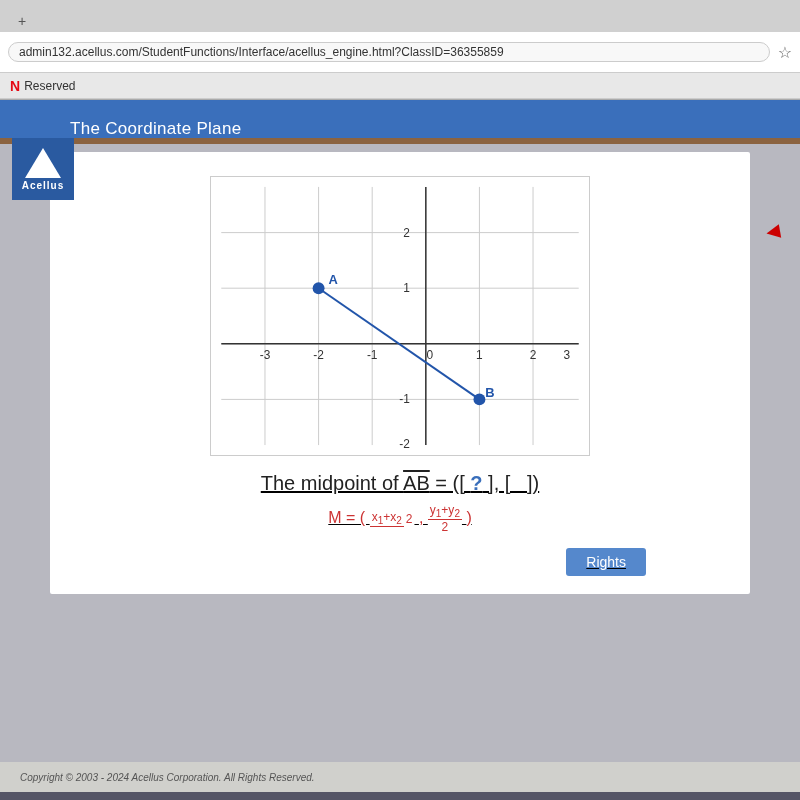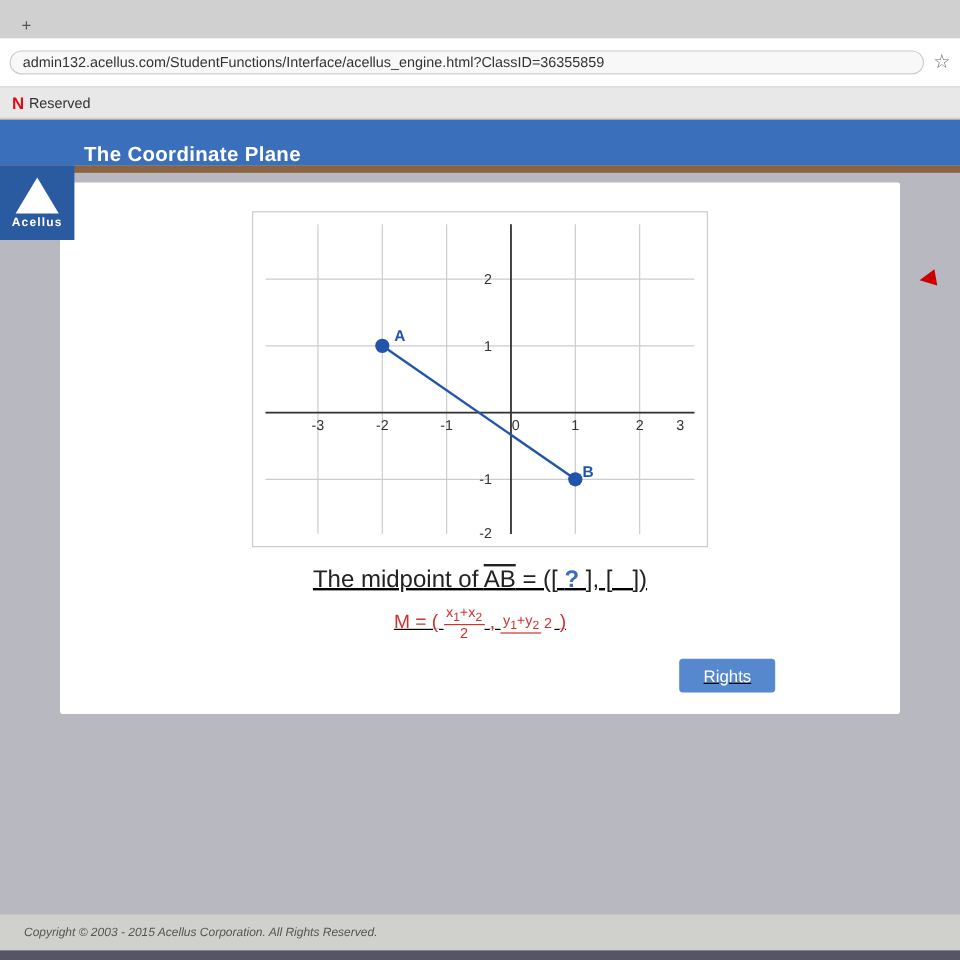--- a/index.html
+++ b/index.html
@@ -88,30 +88,30 @@
       background: #3a6fbb;
       width: 100%;
       height: 38px;
       display: flex;
       align-items: center;
       padding-left: 70px;
     }
     .header-title {
       color: white;
       font-size: 17px;
-      font-weight: bold;
+      font-weight: normal;
       letter-spacing: 0.3px;
       margin-top: 20px;
     }
 
     
     .acellus-logo {
       position: absolute;
       top: 38px;
-      left: 0;
+      left: 12px;
       width: 62px;
       height: 62px;
       background: #2a5aa0;
       display: flex;
       flex-direction: column;
       align-items: center;
       justify-content: center;
       z-index: 10;
     }
     .acellus-triangle {
@@ -351,44 +351,44 @@
     </div>
 
     <div class="question-area">
       <div class="midpoint-text">
         The midpoint of <span class="overline">AB</span> = ([ <span class="bracket-answer">?</span> ], [ &nbsp; ])
       </div>
 
       <div class="formula-text">
         M = (
         <span>
-          <span style="display:inline-flex;flex-direction:column;align-items:center;vertical-align:middle;font-size:12px;">
+          <span style="display:inline-flex;flex-direction:row;align-items:center;vertical-align:middle;font-size:12px;">
             <span style="border-bottom:1px solid #cc3333;padding:0 2px;">x<sub>1</sub>+x<sub>2</sub></span>
             <span style="padding:0 2px;">2</span>
           </span>
         </span>
         ,
         <span>
-          <span style="display:inline-flex;flex-direction:row;align-items:center;vertical-align:middle;font-size:12px;justify-content:flex-end;">
+          <span style="display:inline-flex;flex-direction:column;align-items:center;vertical-align:middle;font-size:12px;justify-content:flex-end;">
             <span style="border-bottom:1px solid #cc3333;padding:0 2px;">y<sub>1</sub>+y<sub>2</sub></span>
             <span style="padding:0 2px;">2</span>
           </span>
         </span>
         )
       </div>
 
       <div class="enter-btn-row">
         <button class="enter-button">Rights</button>
       </div>
     </div>
 
   </div>
 
   <div class="footer-bar">
-    <span class="footer-text">Copyright © 2003 - 2015 Acellus Corporation. All Rights Reserved.</span>
+    <span class="footer-text">Copyright © 2003 - 2024 Acellus Corporation. All Rights Reserved.</span>
   </div>
 
 </div>
 
 <div class="taskbar">
   <div class="taskbar-icon ti-dark">▶</div>
   <div class="taskbar-icon ti-green">▶</div>
   <div class="taskbar-icon ti-teal">📷</div>
   <div class="taskbar-icon ti-yellow" style="font-size:12px;background:#88aacc;border-radius:8px;">PS</div>
   <div class="taskbar-icon" style="background:#fff;color:#222;font-weight:bold;border-radius:50%;">K</div>

